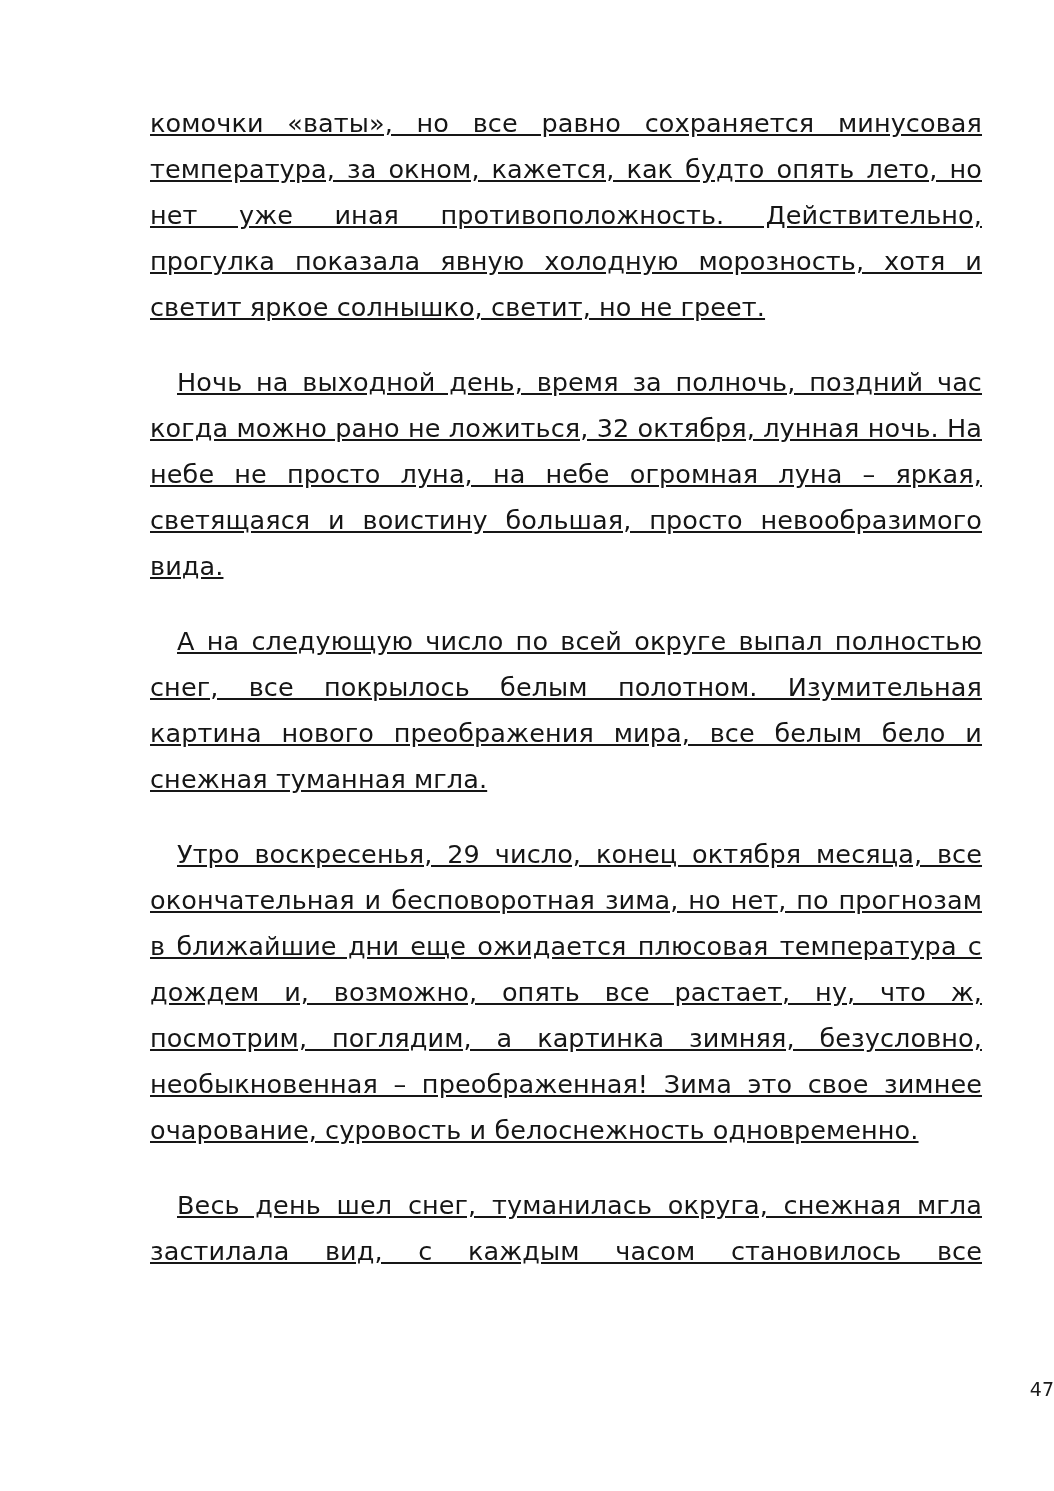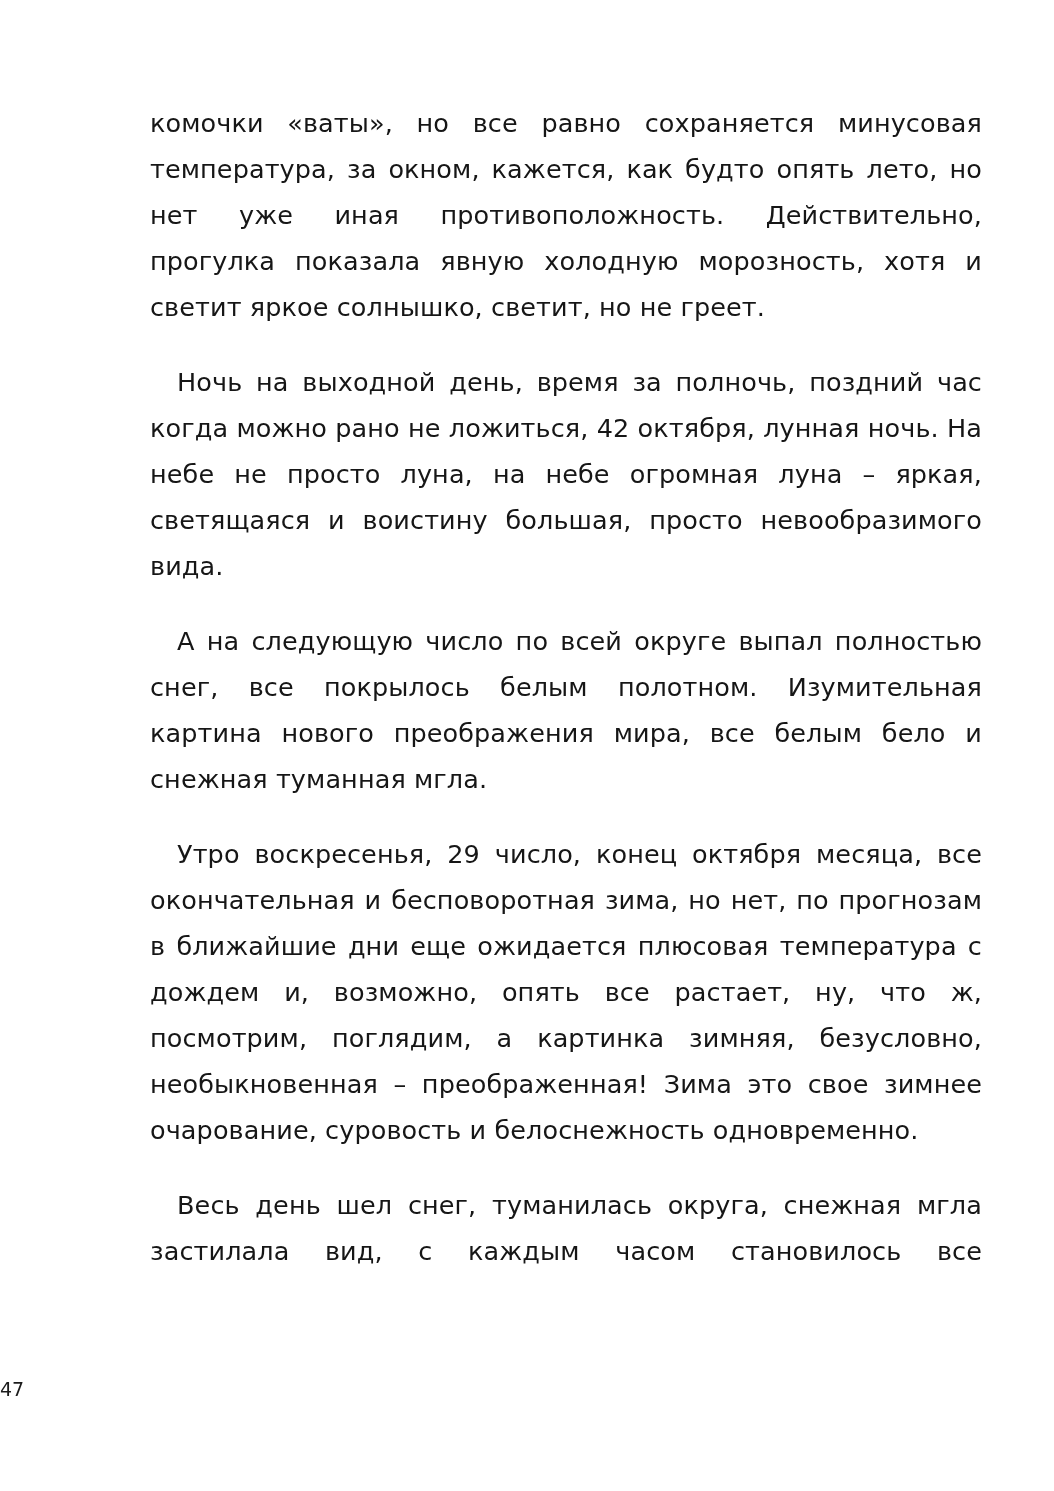--- a/index.html
+++ b/index.html
@@ -30,57 +30,58 @@
     margin: 0 0 29px 0;
     font-size: 25.5px;
     line-height: 46px;
     color: #161616;
     text-align: justify;
     text-justify: inter-word;
     text-indent: 27px;
     letter-spacing: 0.1px;
     word-spacing: 0px;
     hyphens: none;
+    text-decoration: underline;
     -webkit-hyphens: none;
   }
 
   
   .para.continuation {
     text-indent: 0;
   }
 
   
   .para.last-justified {
     margin-bottom: 0;
     text-align: justify;
     text-align-last: justify;
   }
 
   .page-number {
     position: absolute;
     left: 0;
     right: 0;
     top: 1378px;
-    text-align: left;
+    text-align: right;
     font-size: 19px;
     line-height: 22px;
     color: #1b1b1b;
     font-family: "DejaVu Sans", "Liberation Sans", sans-serif;
   }
 </style>
 </head>
 <body>
 
 <div class="page">
 
   <div class="text-column">
 
     <p class="para continuation">комочки «ваты», но все равно сохраняется минусовая температура, за окном, кажется, как будто опять лето, но нет уже иная противоположность. Действительно, прогулка показала явную холодную морозность, хотя и светит яркое солнышко, светит, но не греет.</p>
 
-    <p class="para">Ночь на выходной день, время за полночь, поздний час когда можно рано не ложиться, 42 октября, лунная ночь. На небе не просто луна, на небе огромная луна – яркая, светящаяся и воистину большая, просто невообразимого вида.</p>
+    <p class="para">Ночь на выходной день, время за полночь, поздний час когда можно рано не ложиться, 32 октября, лунная ночь. На небе не просто луна, на небе огромная луна – яркая, светящаяся и воистину большая, просто невообразимого вида.</p>
 
 
 
     <p class="para">А на следующую число по всей округе выпал полностью снег, все покрылось белым полотном. Изумительная картина нового преображения мира, все белым бело и снежная туманная мгла.</p>
 
     <p class="para">Утро воскресенья, 29 число, конец октября месяца, все окончательная и бесповоротная зима, но нет, по прогнозам в ближайшие дни еще ожидается плюсовая температура с дождем и, возможно, опять все растает, ну, что ж, посмотрим, поглядим, а картинка зимняя, безусловно, необыкновенная – преображенная! Зима это свое зимнее очарование, суровость и белоснежность одновременно.</p>
 
     <p class="para last-justified">Весь день шел снег, туманилась округа, снежная мгла застилала вид, с каждым часом становилось все</p>
 
   </div>

